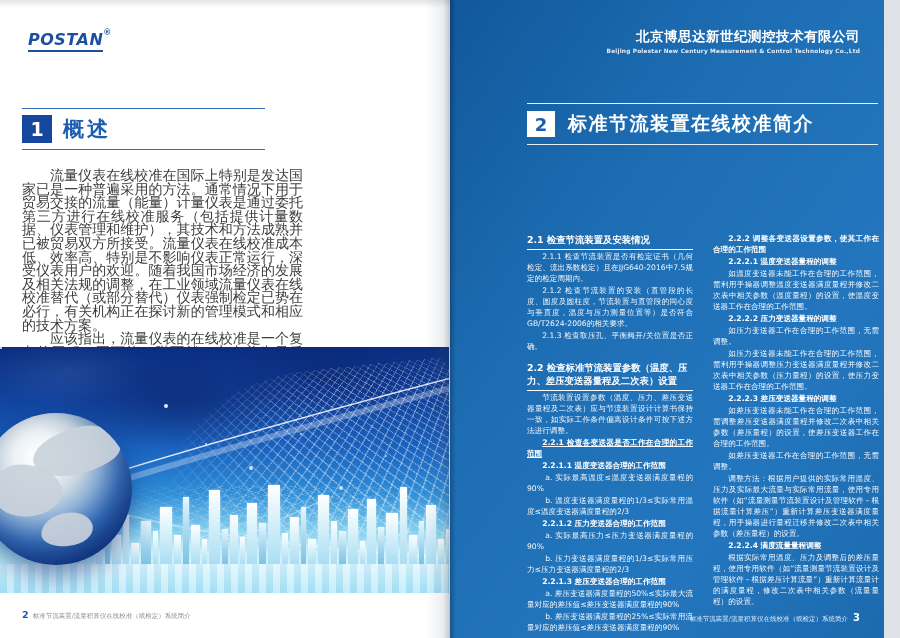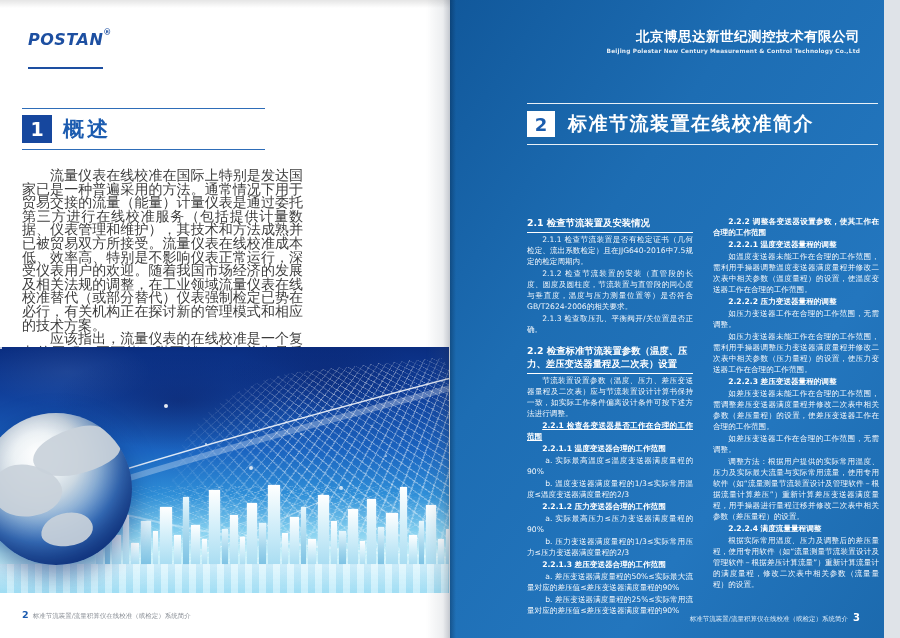--- a/index.html
+++ b/index.html
@@ -7,21 +7,21 @@
   body { position:relative; font-family:"DejaVu Sans","Liberation Sans",sans-serif; background:#dfe3e8; overflow:hidden; }
 
   
   .page-left { position:absolute; left:0; top:0; width:450px; height:638px; background:#ffffff; }
   .page-left::after { content:""; position:absolute; top:0; right:0; width:24px; height:100%;
     background:linear-gradient(90deg, rgba(0,0,0,0) 0%, rgba(70,85,105,0.10) 70%, rgba(40,55,80,0.28) 100%); pointer-events:none; }
   .page-left::before { content:""; position:absolute; top:0; left:0; width:100%; height:8px;
     background:linear-gradient(180deg, rgba(0,0,0,0.10), rgba(0,0,0,0)); pointer-events:none; }
 
   .logo { position:absolute; left:28px; top:30px; color:#1d4fa1; font-size:16px; font-weight:bold; font-style:italic; letter-spacing:0.5px; }
-  .logo .logo-text { border-bottom:2.5px solid #1d4fa1; padding-bottom:18px; display:inline-block; }
+  .logo .logo-text { border-bottom:2.5px solid #1d4fa1; padding-bottom:1px; display:inline-block; }
   .logo sup { font-size:8px; font-style:normal; vertical-align:top; position:relative; top:-2px; }
 
   .sec1 { position:absolute; left:22px; top:108px; width:243px; border-top:1.5px solid #2e6db8; border-bottom:1.5px solid #2e6db8; padding:6px 0; }
   .sec1-row { display:flex; align-items:center; gap:11px; }
   .sec1-num { width:30px; height:28px; background:#16479e; color:#fff; font-weight:bold; font-size:19px;
     display:flex; align-items:center; justify-content:center; }
   .sec1-title { color:#1c5cb0; font-weight:bold; font-size:21px; letter-spacing:3px; }
 
   .body-text { position:absolute; left:22px; top:169px; width:281px; font-size:14px; line-height:13.6px; color:#3c3c3c; text-align:justify; }
   .body-text p { text-indent:2em; }
@@ -81,21 +81,21 @@
   .company { position:absolute; right:24px; top:28px; text-align:right; }
   .company-cn { font-size:13.5px; font-weight:bold; letter-spacing:0.5px; }
   .company-en { font-size:5.8px; font-weight:bold; opacity:0.88; margin-top:2px; letter-spacing:0.2px; }
 
   .sec2 { position:absolute; left:77px; top:103px; width:351px; border-top:1px solid rgba(255,255,255,0.9); border-bottom:1px solid rgba(255,255,255,0.9); padding:7px 0; }
   .sec2-row { display:flex; align-items:center; gap:13px; }
   .sec2-num { width:28px; height:26px; background:#ffffff; color:#1a5cad; font-weight:bold; font-size:18px;
     display:flex; align-items:center; justify-content:center; }
   .sec2-title { font-size:19px; font-weight:bold; letter-spacing:1.5px; }
 
-  .cols { position:absolute; left:77px; top:216px; width:352px; display:flex; gap:20px; }
+  .cols { position:absolute; left:77px; top:233px; width:352px; display:flex; gap:20px; }
   .col { width:170px; font-size:7.6px; line-height:11px; text-align:justify; color:#f2f7fc; }
   .col > div { margin-bottom:1px; }
   .h2head { font-size:9.4px; font-weight:bold; line-height:13px; text-align:left; padding-bottom:3px; border-bottom:1px solid #fff; margin-bottom:6px; color:#fff; }
   .h2head.gap-top { margin-top:9px; }
   .p  { text-indent:2em; }
   .sub { text-indent:2em; font-weight:bold; color:#fff; }
   .subu { text-indent:2em; font-weight:bold; text-decoration:underline; color:#fff; }
   .it { text-indent:2.4em; }
 
   .footer-right { position:absolute; right:24px; bottom:14px; font-size:6.5px; color:#dcebf8; display:flex; align-items:baseline; gap:5px; }

